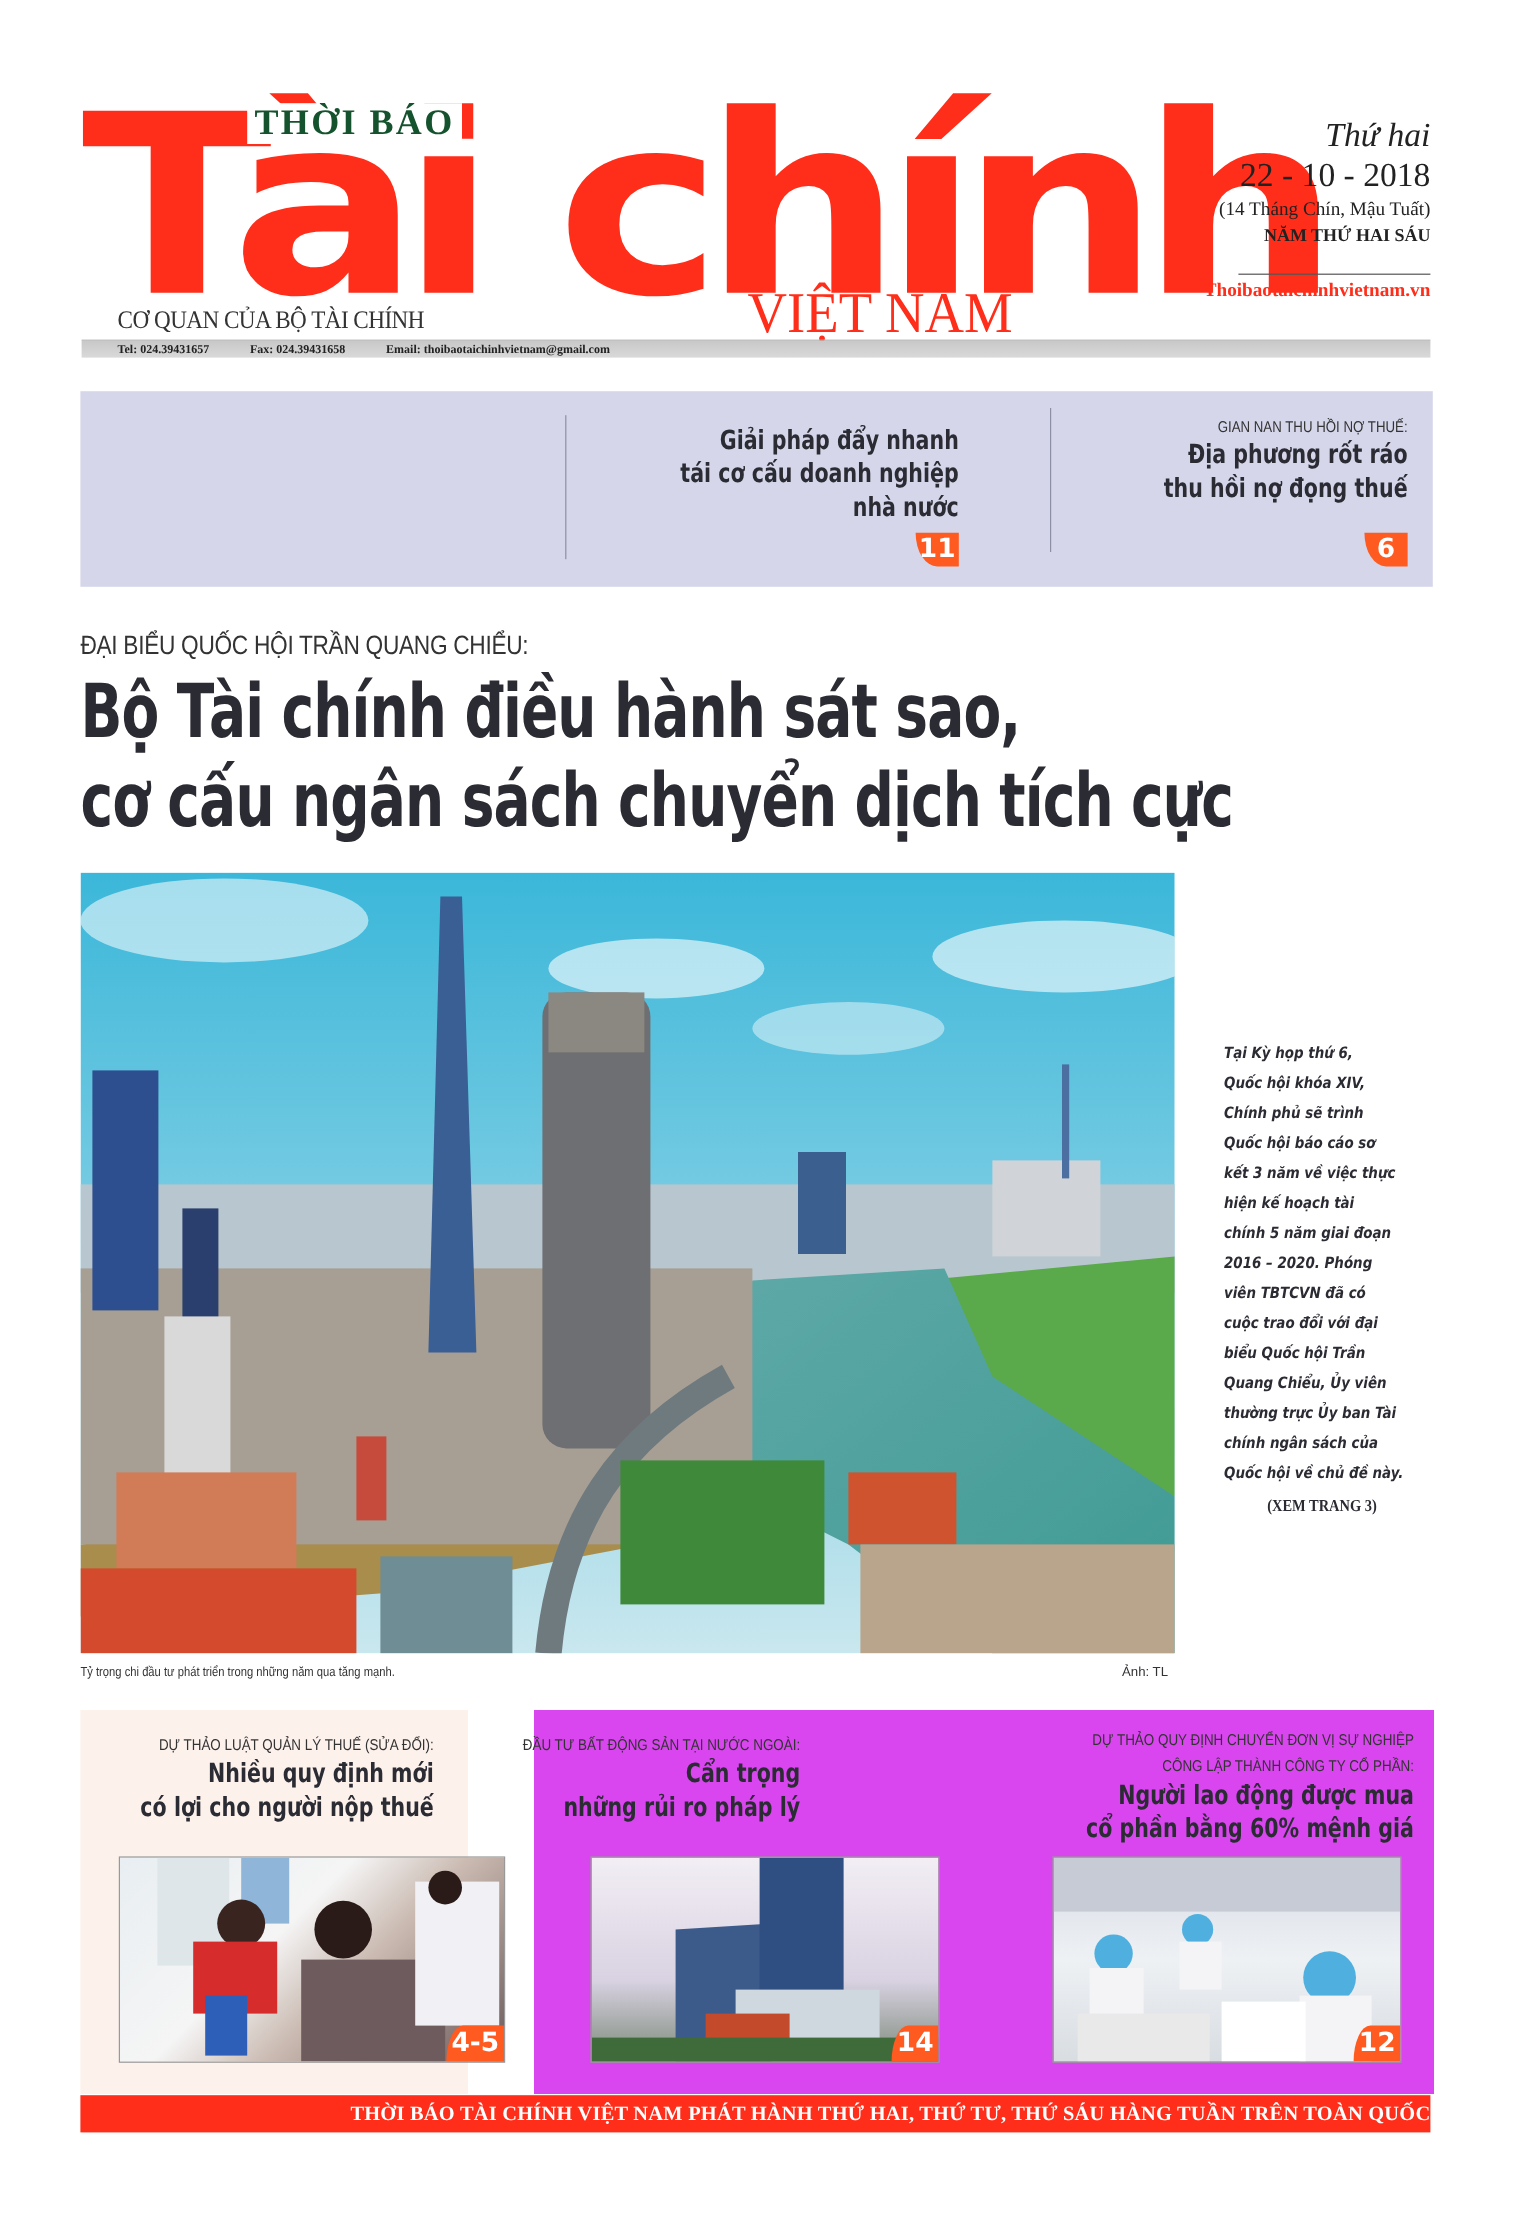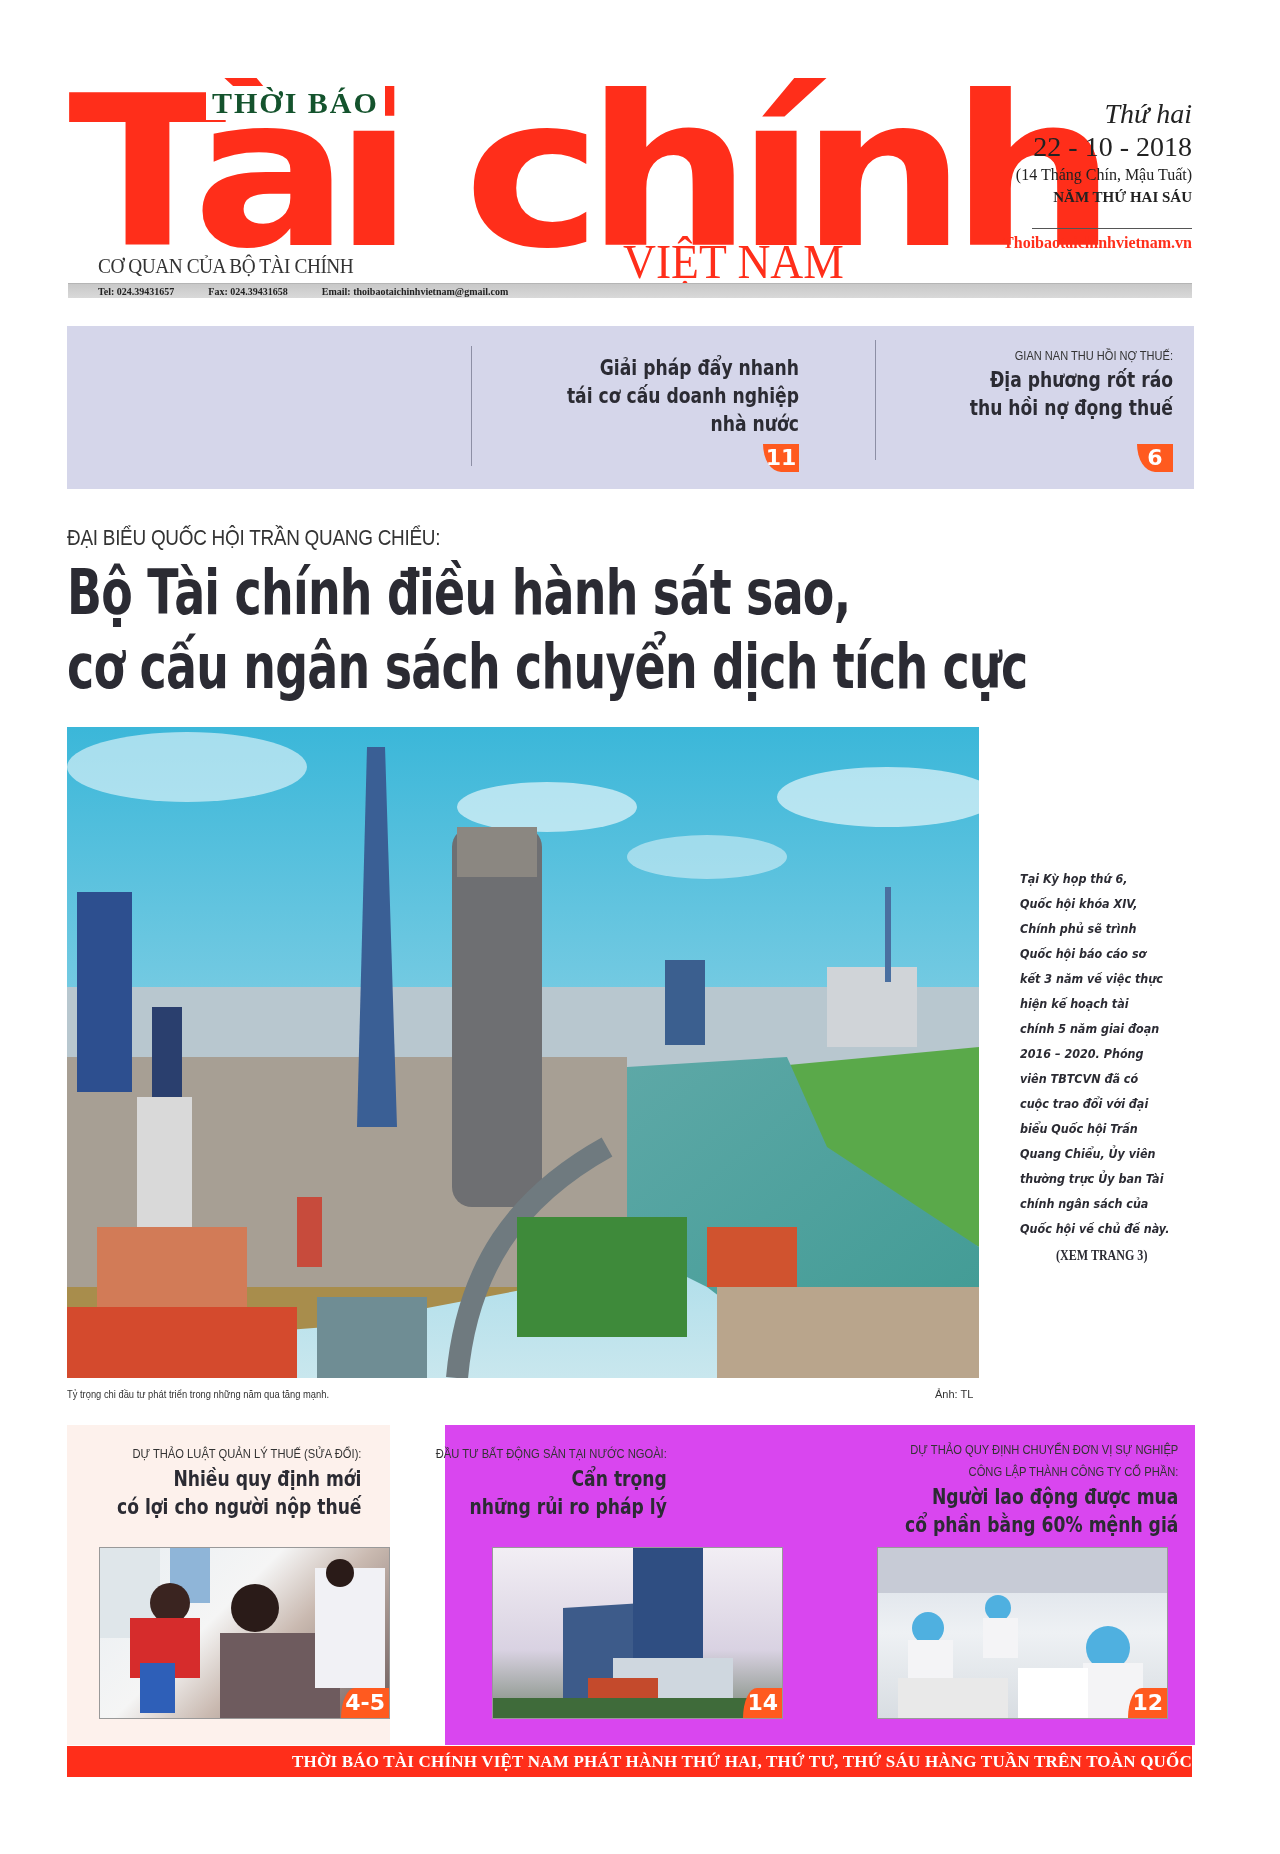--- a/index.html
+++ b/index.html
@@ -179,21 +179,21 @@
   <div>Quốc hội về chủ đề này.</div>
   <span class="ref">(XEM TRANG 3)</span>
 </div>
 
 <div class="abs box-left">
   <div class="bt" style="right:29px; top:18px;">
     <div class="kicker">DỰ THẢO LUẬT QUẢN LÝ THUẾ (SỬA ĐỔI):</div>
     <div class="title">Nhiều quy định mới</div>
     <div class="title">có lợi cho người nộp thuế</div>
   </div>
-  <div class="thumb" style="left:32px; top:122px; background:linear-gradient(135deg,#e8eef2 0%,#f5f5f5 40%,#c9b9b0 60%,#6b5a5a 100%);">
+  <div class="thumb" style="left:32px; top:122px; background:linear-gradient(135deg,#e8eef2 0%,#f5f5f5 40%,#c9b9b0 60%,#6b5a5a 100%);padding-left:31px;">
     <svg width="289" height="170">
       <rect x="0" y="0" width="60" height="90" fill="#dfe6ea"></rect>
       <rect x="70" y="0" width="40" height="55" fill="#8fb5d8"></rect>
       <circle cx="70" cy="55" r="20" fill="#3a2420"></circle>
       <rect x="30" y="70" width="70" height="60" fill="#d62c2c"></rect>
       <circle cx="155" cy="60" r="24" fill="#2a1b18"></circle>
       <rect x="120" y="85" width="120" height="85" fill="#6e5b5e"></rect>
       <rect x="215" y="20" width="70" height="120" fill="#f1f1f5"></rect>
       <circle cx="240" cy="25" r="14" fill="#2a1b18"></circle>
       <rect x="40" y="115" width="35" height="50" fill="#2e5fb8"></rect>

